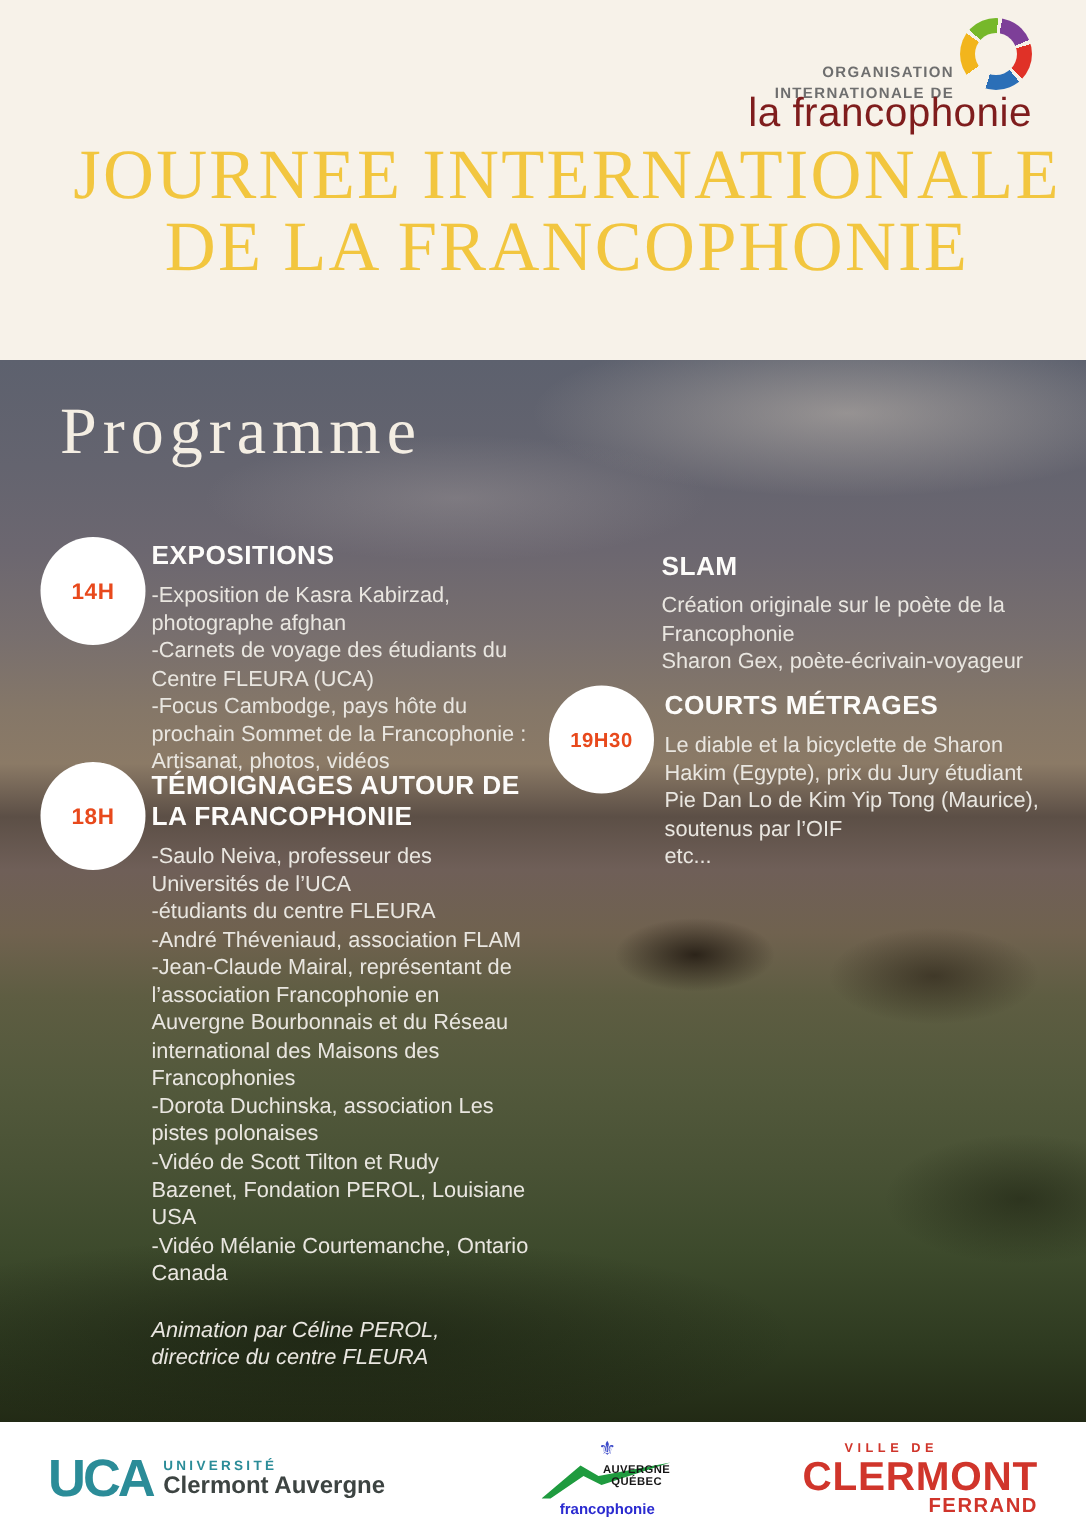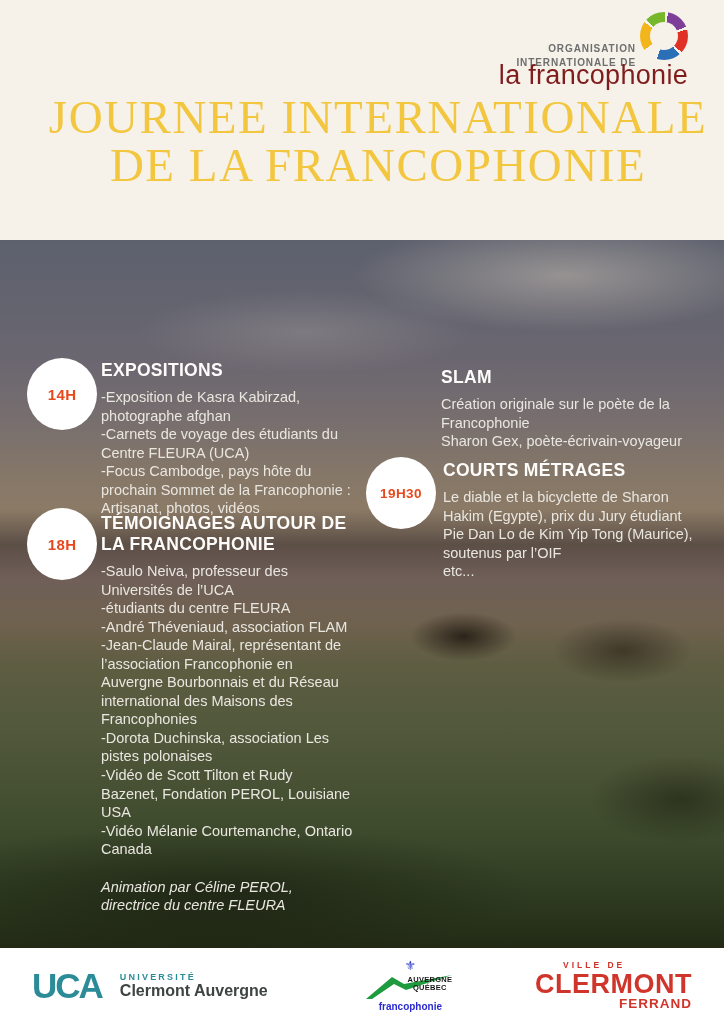--- a/index.html
+++ b/index.html
@@ -58,21 +58,21 @@
   .event .line { font-size:14.5px; font-weight:500; color:#e9e6e0; line-height:1.28; }
   .event .note { margin-top:19px; font-style:italic; }
   .ev-14h  { left:101px; top:120px; width:264px; }
   .ev-18h  { left:101px; top:273px; width:252px; }
   .ev-19h  { left:441px; top:127px; width:252px; }
   .ev-19h30{ left:443px; top:220px; width:260px; }
 
   
   .footer { position:absolute; bottom:0; left:0; width:724px; height:75px; background:#ffffff;
             display:flex; align-items:center; justify-content:space-between; padding:0 32px; }
-  .uca-logo { display:flex; align-items:center; gap:18px; }
+  .uca-logo { display:flex; align-items:center; gap:7px; }
   .uca-acronym { font-size:35px; font-weight:800; color:#2b8c98; letter-spacing:-2px; }
   .uca-text { display:flex; flex-direction:column; }
   .uca-univ { font-size:9px; font-weight:700; color:#2b8c98; letter-spacing:2.2px; }
   .uca-name { font-size:16px; font-weight:700; color:#3d4442; }
 
   .aq-logo { display:flex; flex-direction:column; align-items:center; width:100px; margin-left:18px; }
   .aq-fleur { font-size:13px; color:#3a48c8; line-height:1; }
   .aq-mark { position:relative; width:88px; height:28px; }
   .aq-mark svg { position:absolute; left:0; top:0; }
   .aq-words { position:absolute; right:2px; top:4px; text-align:center; line-height:1.05;
@@ -101,20 +101,21 @@
     <div class="title">
       <div>JOURNEE INTERNATIONALE</div>
       <div>DE LA FRANCOPHONIE</div>
     </div>
     <div class="date-band">
       <div class="date">24 MARS 2026</div>
     </div>
   </div>
 
   <div class="photo">
+    <div class="programme-heading">Programme</div>
 
     <div class="badge badge-14h">14H</div>
     <div class="event ev-14h">
       <h3>EXPOSITIONS</h3>
       <div class="line">-Exposition de Kasra Kabirzad, photographe afghan</div>
       <div class="line">-Carnets de voyage des étudiants du Centre FLEURA (UCA)</div>
       <div class="line">-Focus Cambodge, pays hôte du prochain Sommet de la Francophonie : Artisanat, photos, vidéos</div>
     </div>
 
     <div class="badge badge-18h">18H</div>

